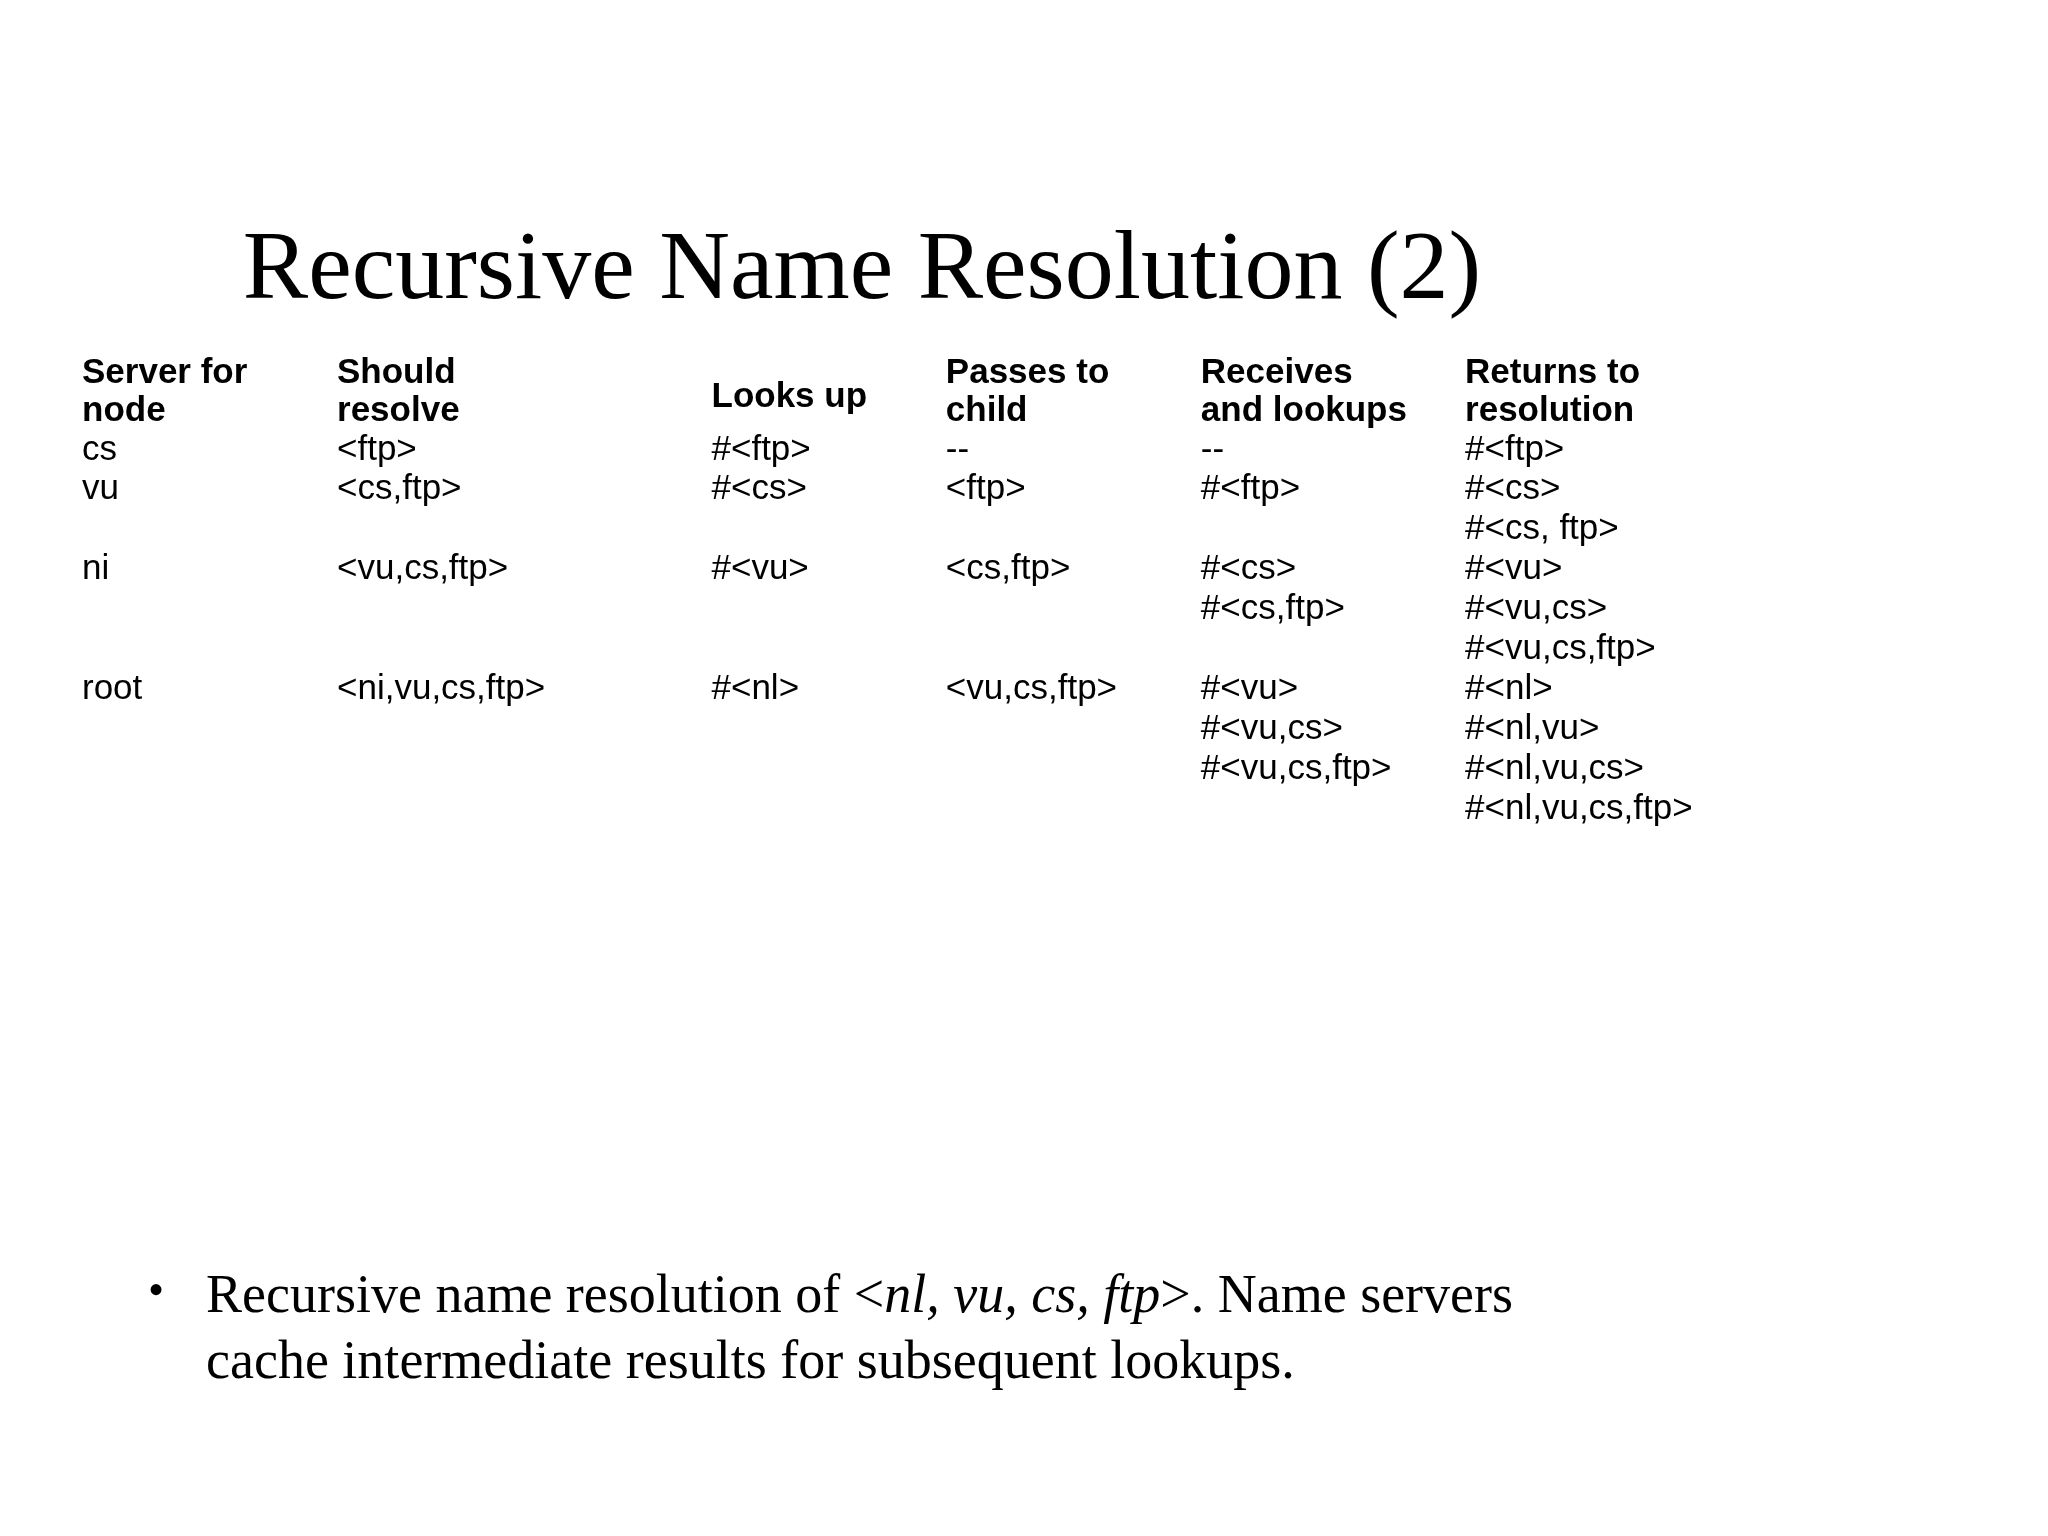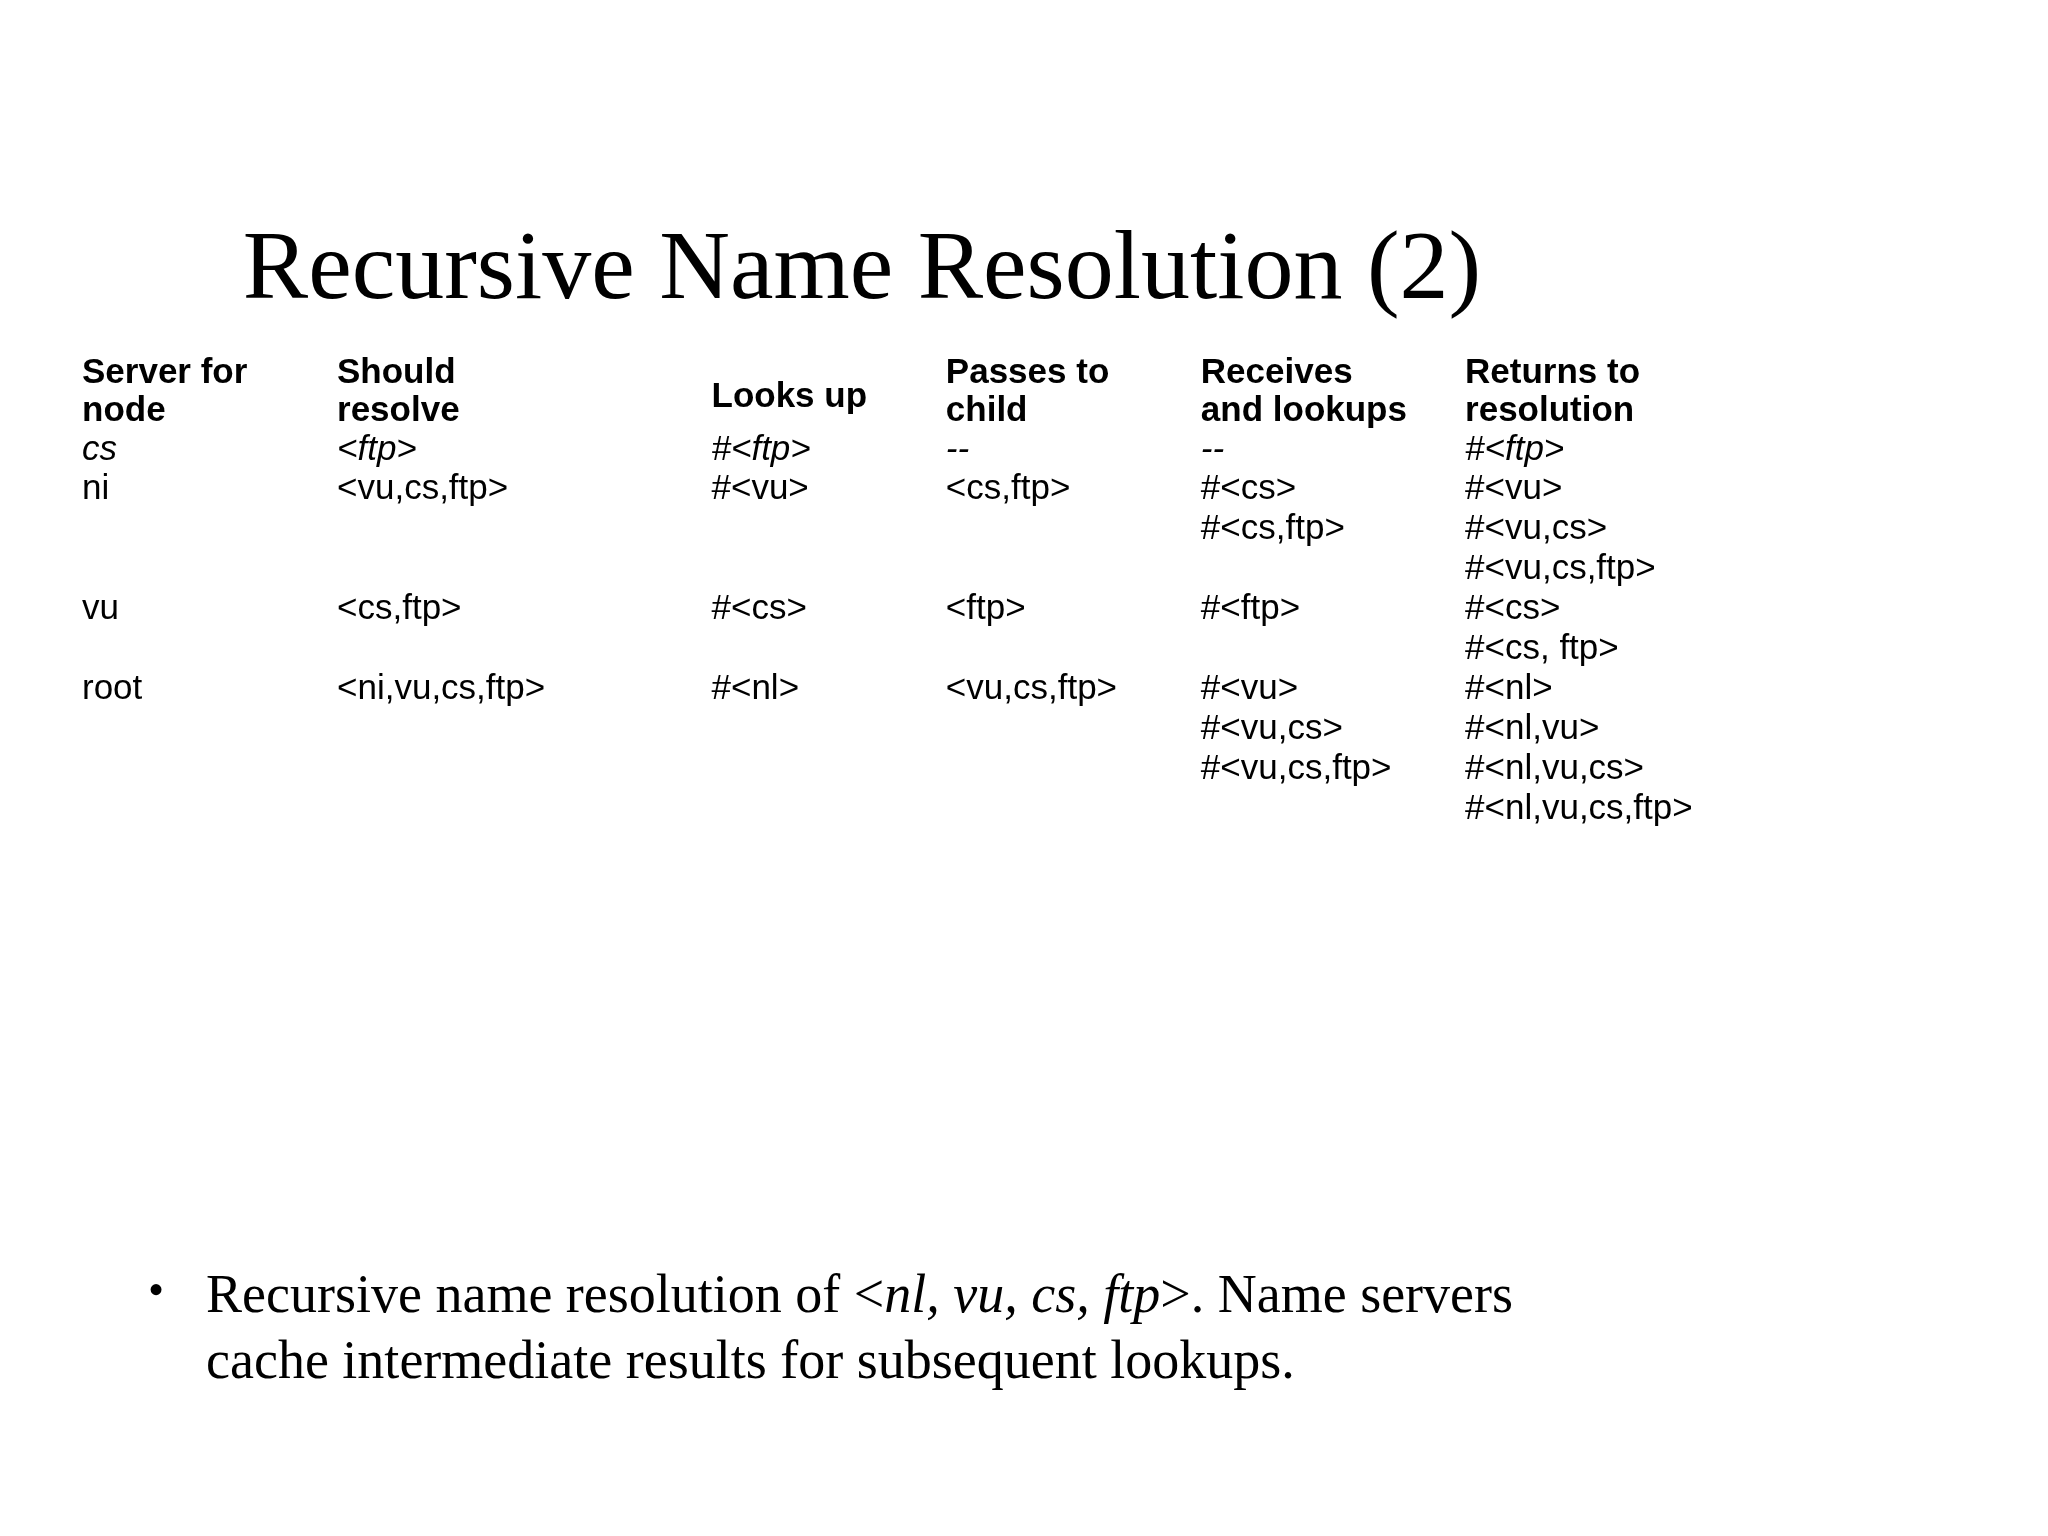--- a/index.html
+++ b/index.html
@@ -69,21 +69,21 @@
     font-weight: normal;
     font-size: 35px;
     line-height: 1.14;
     text-align: left;
     vertical-align: top;
     padding: 0 14px 0 0;
     white-space: pre-line;
   }
 
   
-  tr.data-row.r1 td { padding-top: 42px; font-style: italic; }
+  tr.data-row.r1 td { padding-top: 42px; }
   tr.data-row.r2 td { padding-top: 32px; }
   tr.data-row.r3 td { padding-top: 78px; }
   tr.data-row.r4 td { padding-top: 44px; }
 
   
   #bullet-block {
     position: absolute;
     left: 148px;
     top: 1262px;
     width: 1500px;
@@ -143,39 +143,39 @@
     </thead>
     <tbody>
       <tr class="data-row r1">
         <td>cs</td>
         <td>&lt;ftp&gt;</td>
         <td>#&lt;ftp&gt;</td>
         <td>--</td>
         <td>--</td>
         <td>#&lt;ftp&gt;</td>
       </tr>
+      <tr class="data-row r2">
+        <td>vu</td>
+        <td>&lt;cs,ftp&gt;</td>
+        <td>#&lt;cs&gt;</td>
+        <td>&lt;ftp&gt;</td>
+        <td>#&lt;ftp&gt;</td>
+        <td>#&lt;cs&gt;
+#&lt;cs, ftp&gt;</td>
+      </tr>
       <tr class="data-row r3">
         <td>ni</td>
         <td>&lt;vu,cs,ftp&gt;</td>
         <td>#&lt;vu&gt;</td>
         <td>&lt;cs,ftp&gt;</td>
         <td>#&lt;cs&gt;
 #&lt;cs,ftp&gt;</td>
         <td>#&lt;vu&gt;
 #&lt;vu,cs&gt;
 #&lt;vu,cs,ftp&gt;</td>
-      </tr>
-      <tr class="data-row r2">
-        <td>vu</td>
-        <td>&lt;cs,ftp&gt;</td>
-        <td>#&lt;cs&gt;</td>
-        <td>&lt;ftp&gt;</td>
-        <td>#&lt;ftp&gt;</td>
-        <td>#&lt;cs&gt;
-#&lt;cs, ftp&gt;</td>
       </tr>
       <tr class="data-row r4">
         <td>root</td>
         <td>&lt;ni,vu,cs,ftp&gt;</td>
         <td>#&lt;nl&gt;</td>
         <td>&lt;vu,cs,ftp&gt;</td>
         <td>#&lt;vu&gt;
 #&lt;vu,cs&gt;
 #&lt;vu,cs,ftp&gt;</td>
         <td>#&lt;nl&gt;

